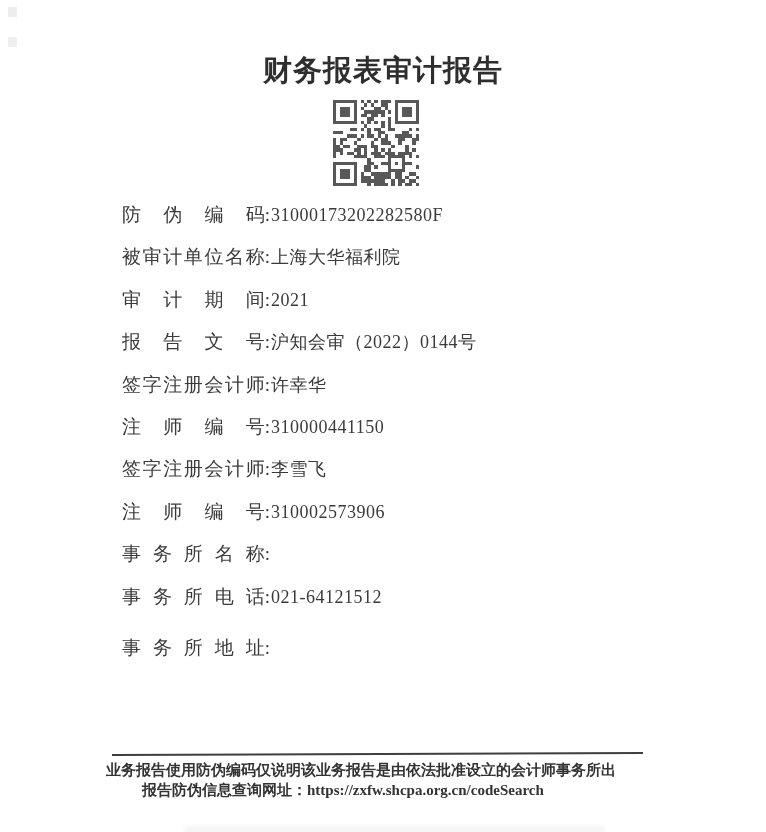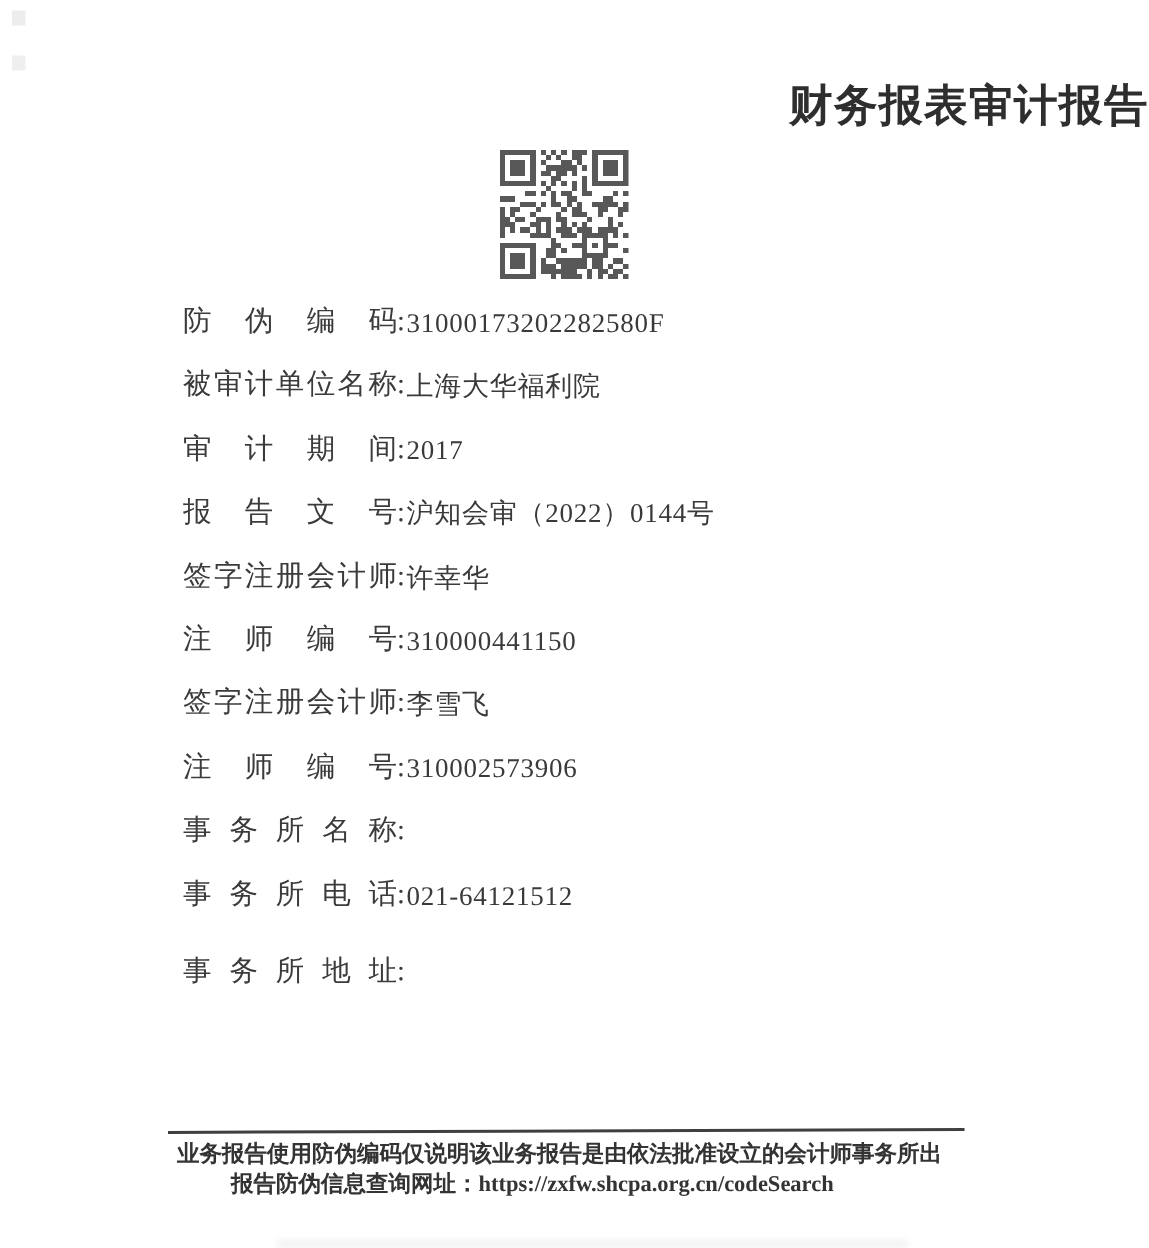--- a/index.html
+++ b/index.html
@@ -8,21 +8,21 @@
     position:relative;
     width:766px;height:832px;
     background:#ffffff;
     overflow:hidden;
     font-family:"Liberation Serif","DejaVu Serif",serif;
     color:#3a3a3a;
   }
   
   .doc-title{
     position:absolute;top:51px;left:0;width:100%;
-    text-align:right;
+    text-align:center;
     font-size:29px;font-weight:bold;color:#2e2e2e;
     letter-spacing:1px;
   }
   
   .qr{
     position:absolute;left:333px;top:100px;width:86px;height:86px;
     filter:blur(.3px);
   }
   
   .form{position:absolute;left:122px;top:205px;}
@@ -39,21 +39,21 @@
     font-size:18px;line-height:20px;color:#3a3a3a;
     letter-spacing:.5px;
     white-space:nowrap;
   }
   
   .footer-rule{
     position:absolute;left:112px;top:753px;width:531px;height:2px;
     background:#3f3f3f;transform:rotate(-0.2deg);
   }
   .footer{
-    position:absolute;left:104px;top:761px;width:560px;
+    position:absolute;left:92px;top:761px;width:560px;
     font-size:15px;line-height:19.7px;font-weight:bold;color:#333333;
   }
   .footer .fl-0{padding-left:14px;}
   .footer .fl-2{padding-left:50px;}
   
   .scan-speck-a{position:absolute;left:8px;top:7px;width:9px;height:10px;background:#ededed;}
   .scan-speck-b{position:absolute;left:8px;top:37px;width:9px;height:10px;background:#efefef;}
   .scan-smudge-bottom{
     position:absolute;left:185px;bottom:0;width:420px;height:5px;
     background:#f1f1f1;filter:blur(2px);
@@ -410,21 +410,21 @@
         <span class="value">上海大华福利院</span>
       </div>
 
       <div class="row">
         <span class="label">
           <span>审</span>
           <span>计</span>
           <span>期</span>
           <span>间:</span>
         </span>
-        <span class="value">2017</span>
+        <span class="value">2021</span>
       </div>
 
       <div class="row">
         <span class="label">
           <span>报</span>
           <span>告</span>
           <span>文</span>
           <span>号:</span>
         </span>
         <span class="value">沪知会审（2022）0144号</span>

